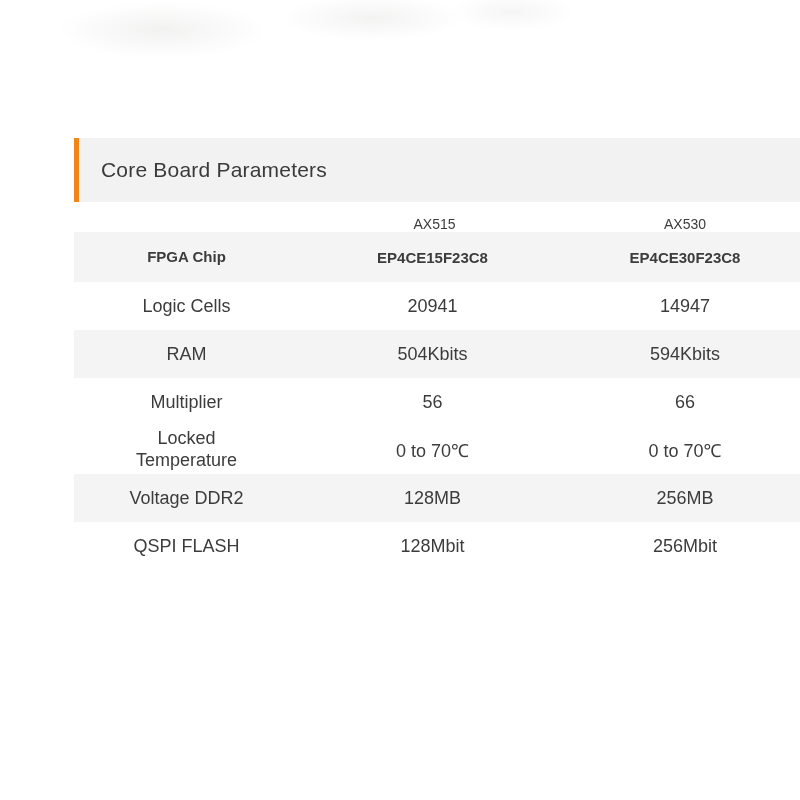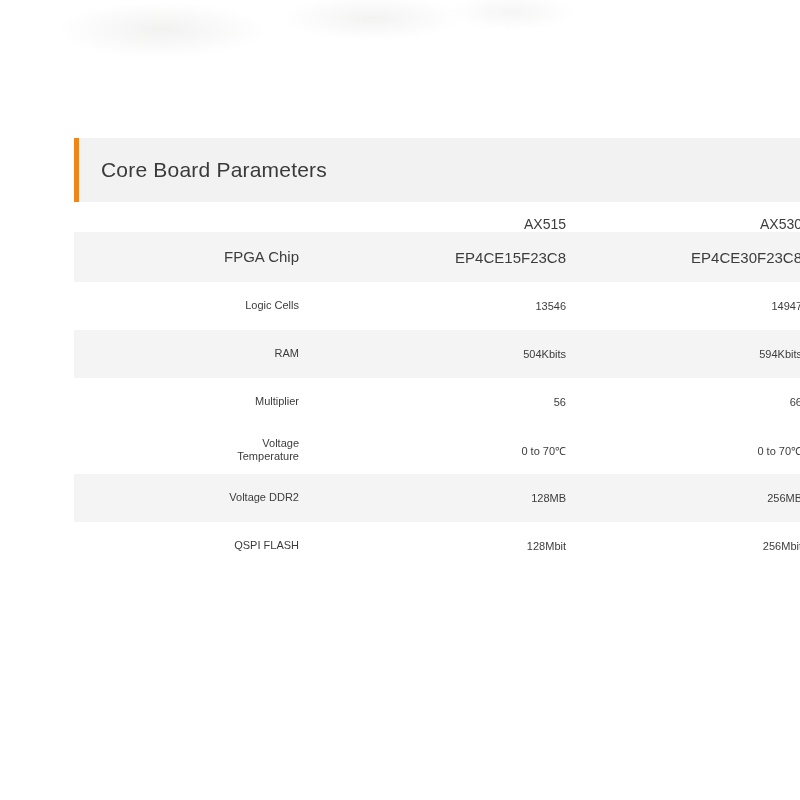--- a/index.html
+++ b/index.html
@@ -57,62 +57,63 @@
     left: 32px;
     top: 216px;
     width: 728px;
     border-collapse: collapse;
     table-layout: fixed;
   }
   .table td, .table th {
     padding: 0;
     margin: 0;
     vertical-align: middle;
-    text-align: right;
+    text-align: center;
     font-weight: 400;
   }
 
   .col-label { width: 225px; }
   .col-a { width: 267px; }
   .col-b { width: 236px; }
   .row-head .cell-label { }
   .row-head .cell-val {
     padding-left: 4px;
   }
 
   tr.shade td {
     background: #f4f4f4;
   }
   tr.plain td {
     background: #ffffff;
   }
 
   .data-row td {
     height: 48px;
-    font-size: 11px;
+    font-size: 18px;
     color: #3c3c3c;
   }
   .cell-label {
     padding-left: 25px;
     color: #3c3c3c;
     font-size: 14.5px;
     line-height: 1.25;
   }
   .cell-val {
     padding-left: 4px;
     color: #3c3c3c;
     font-size: 14px;
   }
   .cell-val.second {
     padding-left: 2px;
   }
 
   .row-fpga td {
     height: 50px;
     font-size: 15px;
+    font-weight: bold;
   }
   .row-fpga .cell-label { font-size: 15px; }
   .row-fpga .cell-val { font-size: 15px; }
 
   .two-line {
     display: block;
     line-height: 1.22;
   }
 
   
@@ -155,36 +156,36 @@
       </tr>
     </thead>
     <tbody>
       <tr class="data-row row-fpga shade">
         <td class="cell-label">FPGA Chip</td>
         <td class="cell-val">EP4CE15F23C8</td>
         <td class="cell-val second">EP4CE30F23C8</td>
       </tr>
       <tr class="data-row plain">
         <td class="cell-label">Logic Cells</td>
-        <td class="cell-val">13546</td>
+        <td class="cell-val">20941</td>
         <td class="cell-val second">14947</td>
       </tr>
       <tr class="data-row shade">
         <td class="cell-label">RAM</td>
         <td class="cell-val">504Kbits</td>
         <td class="cell-val second">594Kbits</td>
       </tr>
       <tr class="data-row plain">
         <td class="cell-label">Multiplier</td>
         <td class="cell-val">56</td>
         <td class="cell-val second">66</td>
       </tr>
       <tr class="data-row plain">
         <td class="cell-label">
-          <span class="two-line">Voltage</span>
+          <span class="two-line">Locked</span>
           <span class="two-line">Temperature</span>
         </td>
         <td class="cell-val">0 to 70℃</td>
         <td class="cell-val second">0 to 70℃</td>
       </tr>
       <tr class="data-row shade">
         <td class="cell-label">Voltage DDR2</td>
         <td class="cell-val">128MB</td>
         <td class="cell-val second">256MB</td>
       </tr>

